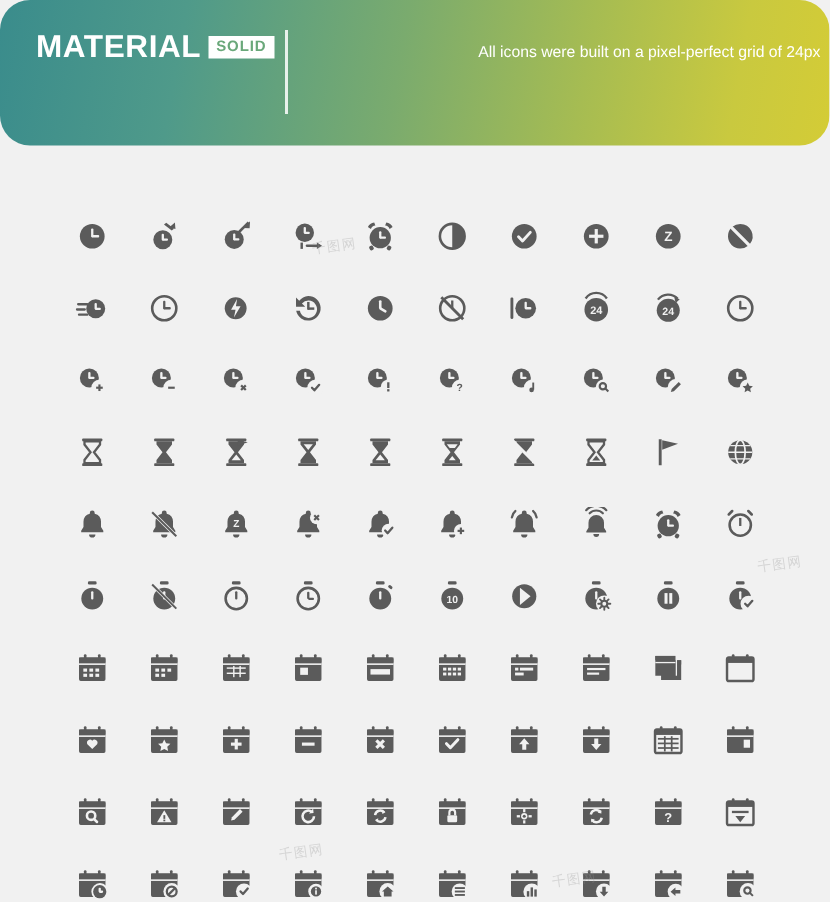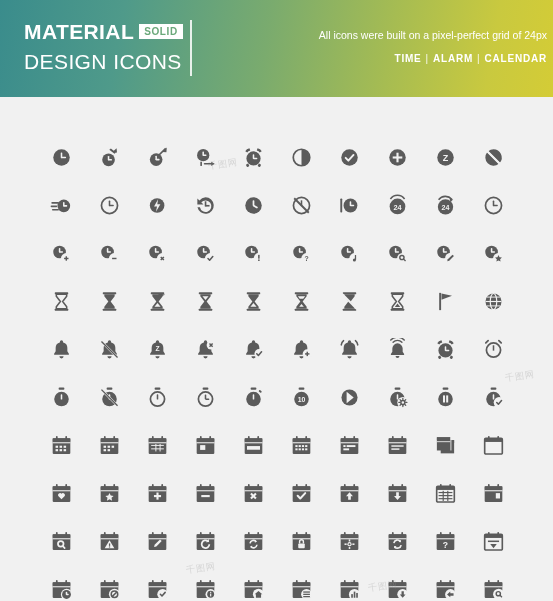--- a/index.html
+++ b/index.html
@@ -20,20 +20,21 @@
     background: #f1f1f1;
   }
 
   
   .banner {
     position: relative;
     width: 553px;
     height: 97px;
     background: linear-gradient(100deg, #3a8c8c 0%, #4f9a8a 22%, #7aab6e 48%, #a6bc52 70%, #c9c93f 88%, #d4cc36 100%);
     overflow: hidden;
+    border-radius: 20px;
   }
   .banner-left {
     position: absolute;
     left: 24px;
     top: 19px;
     color: #ffffff;
   }
   .title-line1 {
     font-size: 21px;
     font-weight: bold;
@@ -145,28 +146,24 @@
 </head>
 <body>
 
 <div id="page">
 
   <div class="banner">
     <div class="banner-left">
       <div class="title-line1">
         <span>MATERIAL</span><span class="solid-chip">SOLID</span>
       </div>
-      <div class="title-line2">DESIGN ICONS</div>
     </div>
     <div class="divider"></div>
     <div class="banner-right">
       <div class="subtitle">All icons were built on a pixel-perfect grid of 24px</div>
-      <div class="links">
-        <a href="#">TIME</a><span class="sep">|</span><a href="#">ALARM</a><span class="sep">|</span><a href="#">CALENDAR</a>
-      </div>
     </div>
   </div>
 
   <div class="grid">
     <div class="grid-inner" id="grid-inner">
         <div class="row">
           <div class="cell">
             <svg width="23" height="23" viewBox="0 0 24 24" aria-hidden="true">
               <circle cx="12" cy="12" r="8.6" fill="#5b5b5b"></circle>
               <rect x="11.2" y="6.668" width="1.6" height="6.02" rx="0.7" fill="#f1f1f1"></rect>

